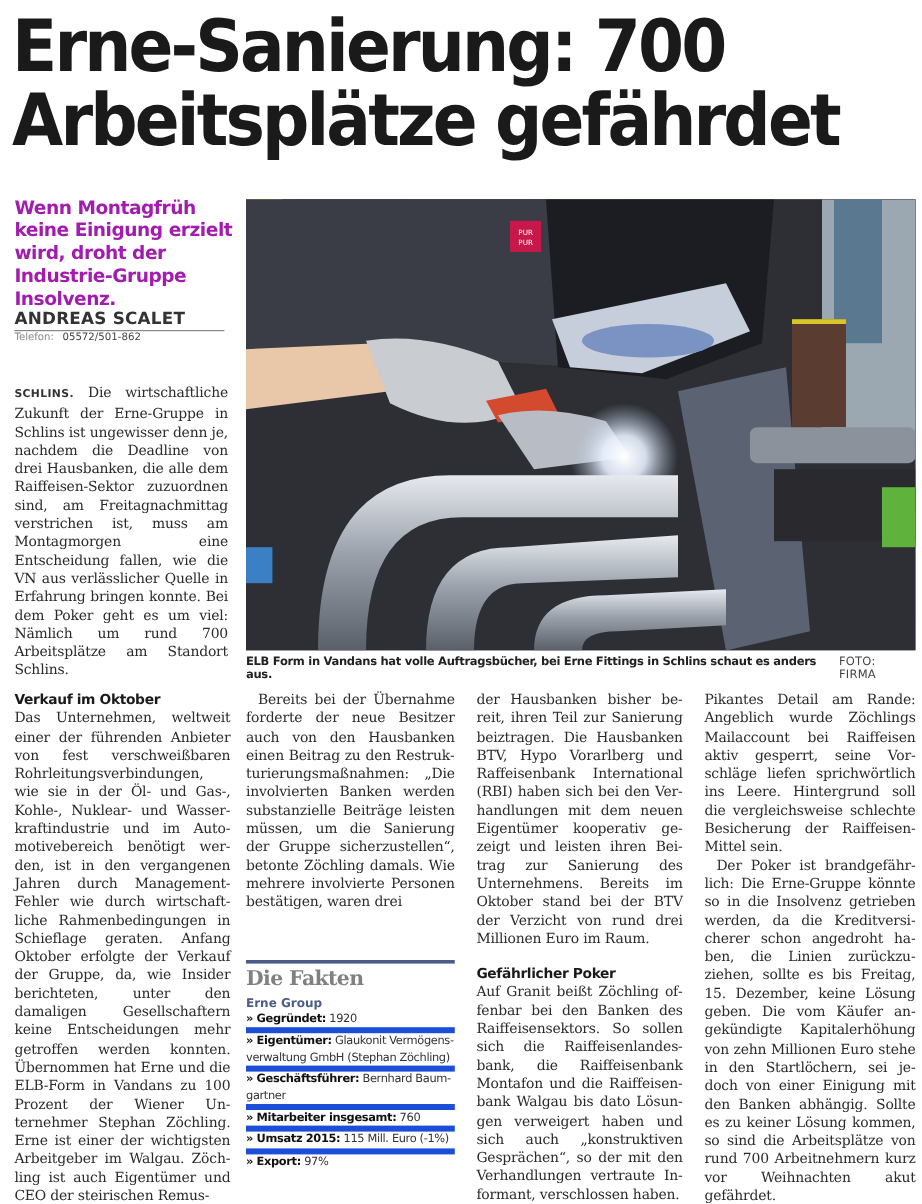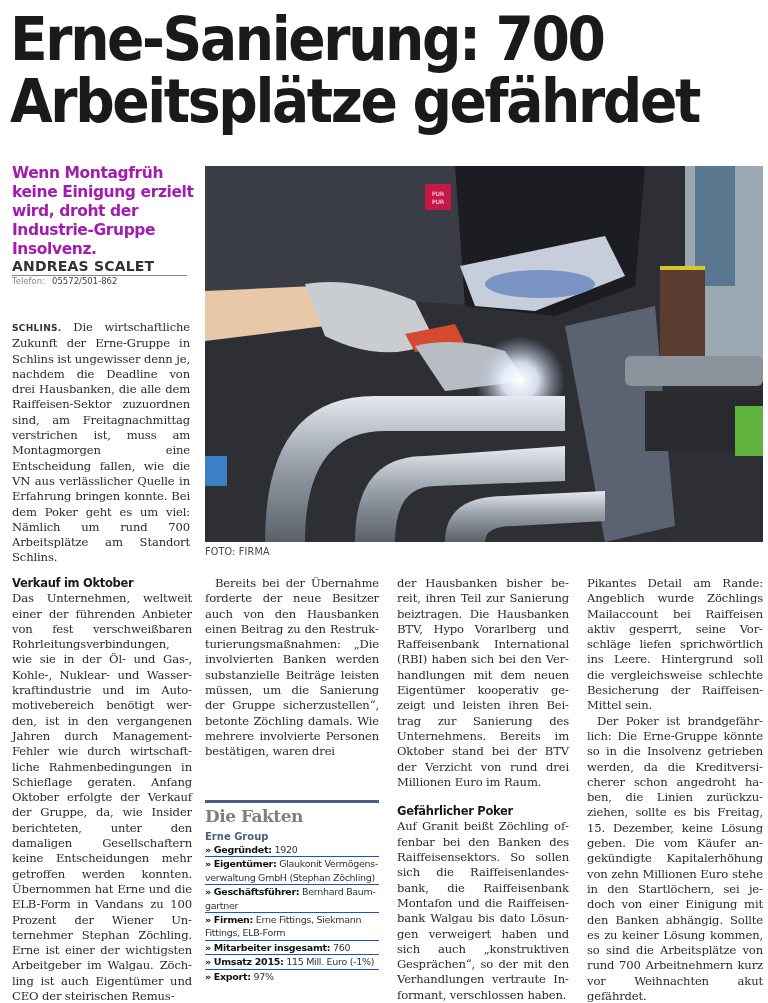--- a/index.html
+++ b/index.html
@@ -42,21 +42,21 @@
     position: absolute; left: 205px; top: 546px; width: 558px;
     font-family: "DejaVu Sans", sans-serif; font-size: 9.6px; font-weight: bold; color: #222;
     display: flex; justify-content: space-between; letter-spacing: -0.25px;
   }
   .caption .credit { font-weight: normal; color: #444; letter-spacing: 0.2px; }
 
   .facts { position: absolute; left: 205px; top: 800px; width: 174px; font-family: "DejaVu Sans", sans-serif; }
   .facts .bar { height: 3px; background: #4b5c86; margin-bottom: 3px; }
   .facts .title { font-family: "DejaVu Serif", serif; font-weight: bold; font-size: 17px; color: #808080; letter-spacing: -0.5px; margin-bottom: 5px; }
   .facts .group { font-size: 10px; font-weight: bold; color: #4b5c86; margin-bottom: 1px; }
-  .facts .item { font-size: 9.5px; line-height: 13.4px; color: #333; border-bottom: 1px solid #1d4ed8; letter-spacing: -0.3px; }
+  .facts .item { font-size: 9.5px; line-height: 13.4px; color: #333; border-bottom: 5px solid #1d4ed8; letter-spacing: -0.3px; }
   .facts .item b { color: #111; }
   .facts .item:last-child { border-bottom: none; }
 </style>
 </head>
 <body>
 
 <h1 class="headline">
   <div>Erne-Sanierung: 700</div>
   <div>Arbeitsplätze gefährdet</div>
 </h1>
@@ -112,40 +112,40 @@
     <rect x="440" y="225" width="118" height="60" fill="#2a2a2e"></rect>
     <rect x="530" y="240" width="28" height="50" fill="#5fb23c"></rect>
     <path d="M60 376 Q60 230 170 230 L360 230 L360 265 L180 265 Q100 265 100 376 Z" fill="url(#pipe)"></path>
     <path d="M150 376 Q150 290 220 290 L360 280 L360 315 L230 320 Q190 320 190 376 Z" fill="url(#pipe)"></path>
     <path d="M240 376 Q240 330 300 330 L400 325 L400 355 L310 360 Q280 360 280 376 Z" fill="url(#pipe)"></path>
     <rect x="0" y="290" width="22" height="30" fill="#3b7fc4"></rect>
   </svg>
 </div>
 
 <div class="caption">
+  <span>ELB Form in Vandans hat volle Auftragsbücher, bei Erne Fittings in Schlins schaut es anders aus.</span>
   <span class="credit">FOTO: FIRMA</span>
 </div>
 
 <div class="col" style="left:12px; top:576px; width:180px;">
   <div class="subhead">Verkauf im Oktober</div>
   <p>Das Unternehmen, weltweit einer der führenden Anbie­ter von fest verschweißbaren Rohrleitungsverbindungen, wie sie in der Öl- und Gas-, Kohle-, Nuklear- und Wasser­kraftindustrie und im Auto­motivebereich benötigt wer­den, ist in den vergangenen Jahren durch Management-Fehler wie durch wirtschaft­liche Rahmenbedingungen in Schieflage geraten. Anfang Oktober erfolgte der Verkauf der Gruppe, da, wie Insi­der berichteten, unter den damaligen Gesellschaftern keine Entscheidungen mehr getroffen werden konnten. Übernommen hat Erne und die ELB-Form in Vandans zu 100 Prozent der Wiener Un­ternehmer Stephan Zöchling. Erne ist einer der wichtigsten Arbeitgeber im Walgau. Zöch­ling ist auch Eigentümer und CEO der steirischen Remus-</p>
 </div>
 
 <div class="col" style="left:205px; top:576px; width:174px;">
   <p class="indent">Bereits bei der Übernahme forderte der neue Besitzer auch von den Hausbanken einen Beitrag zu den Restruk­turierungsmaßnahmen: „Die involvierten Banken werden substanzielle Beiträge leisten müssen, um die Sanierung der Gruppe sicherzustellen“, betonte Zöchling damals. Wie mehrere involvierte Per­sonen bestätigen, waren drei</p>
 </div>
 
 <div class="facts">
   <div class="bar"></div>
   <div class="title">Die Fakten</div>
   <div class="group">Erne Group</div>
   <div class="item"><b>» Gegründet:</b><span> 1920</span></div>
   <div class="item"><b>» Eigentümer:</b><span> Glaukonit Vermögens­verwaltung GmbH (Stephan Zöchling)</span></div>
   <div class="item"><b>» Geschäftsführer:</b><span> Bernhard Baum­gartner</span></div>
-  <div class="item"><b>» Firmen:</b><span> Erne Fittings, Siekmann Fittings, ELB-Form</span></div>
   <div class="item"><b>» Mitarbeiter insgesamt:</b><span> 760</span></div>
   <div class="item"><b>» Umsatz 2015:</b><span> 115 Mill. Euro (-1%)</span></div>
   <div class="item"><b>» Export:</b><span> 97%</span></div>
 </div>
 
 <div class="col" style="left:397px; top:576px; width:172px;">
   <p>der Hausbanken bisher be­reit, ihren Teil zur Sanierung beiztragen. Die Hausbanken BTV, Hypo Vorarlberg und Raffeisenbank International (RBI) haben sich bei den Ver­handlungen mit dem neuen Eigentümer kooperativ ge­zeigt und leisten ihren Bei­trag zur Sanierung des Unter­nehmens. Bereits im Oktober stand bei der BTV der Ver­zicht von rund drei Millionen Euro im Raum.</p>
   <div class="subhead" style="margin-top:14px;">Gefährlicher Poker</div>
   <p>Auf Granit beißt Zöchling of­fenbar bei den Banken des Raiffeisensektors. So sollen sich die Raiffeisenlandes­bank, die Raiffeisenbank Montafon und die Raiffeisen­bank Walgau bis dato Lösun­gen verweigert haben und sich auch „konstruktiven Gesprächen“, so der mit den Verhandlungen vertraute In­formant, verschlossen haben.</p>
 </div>

